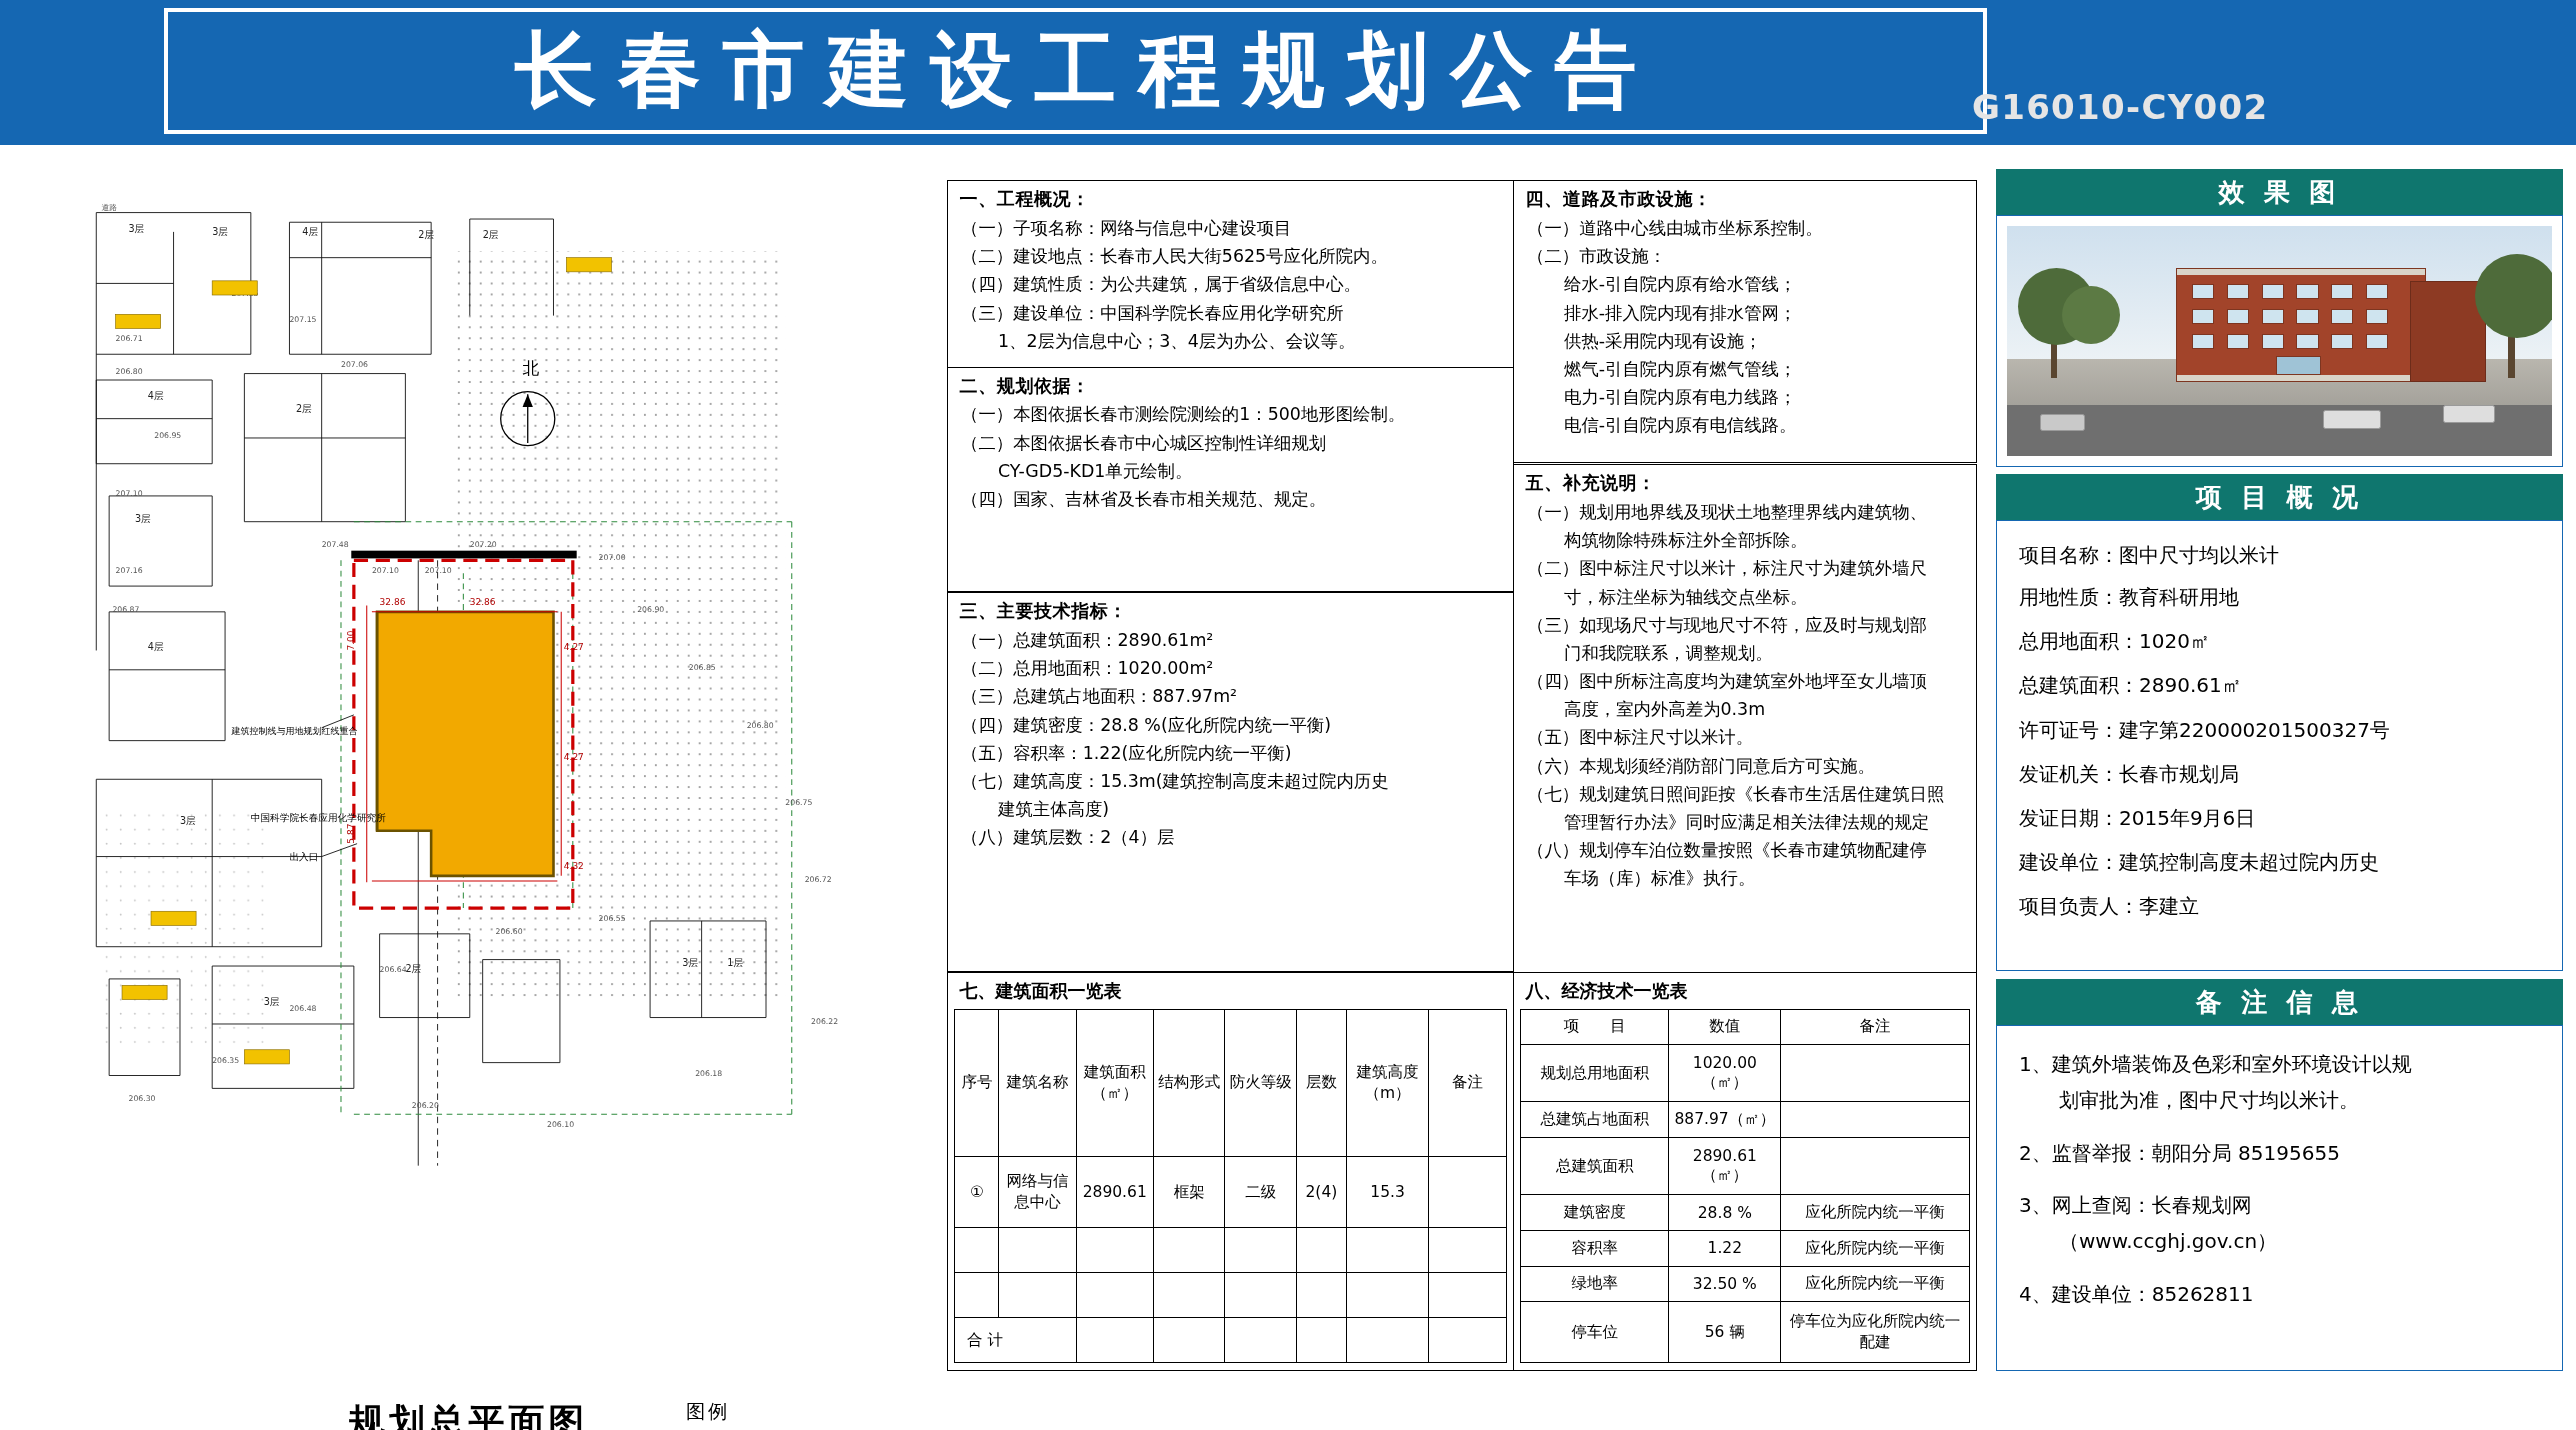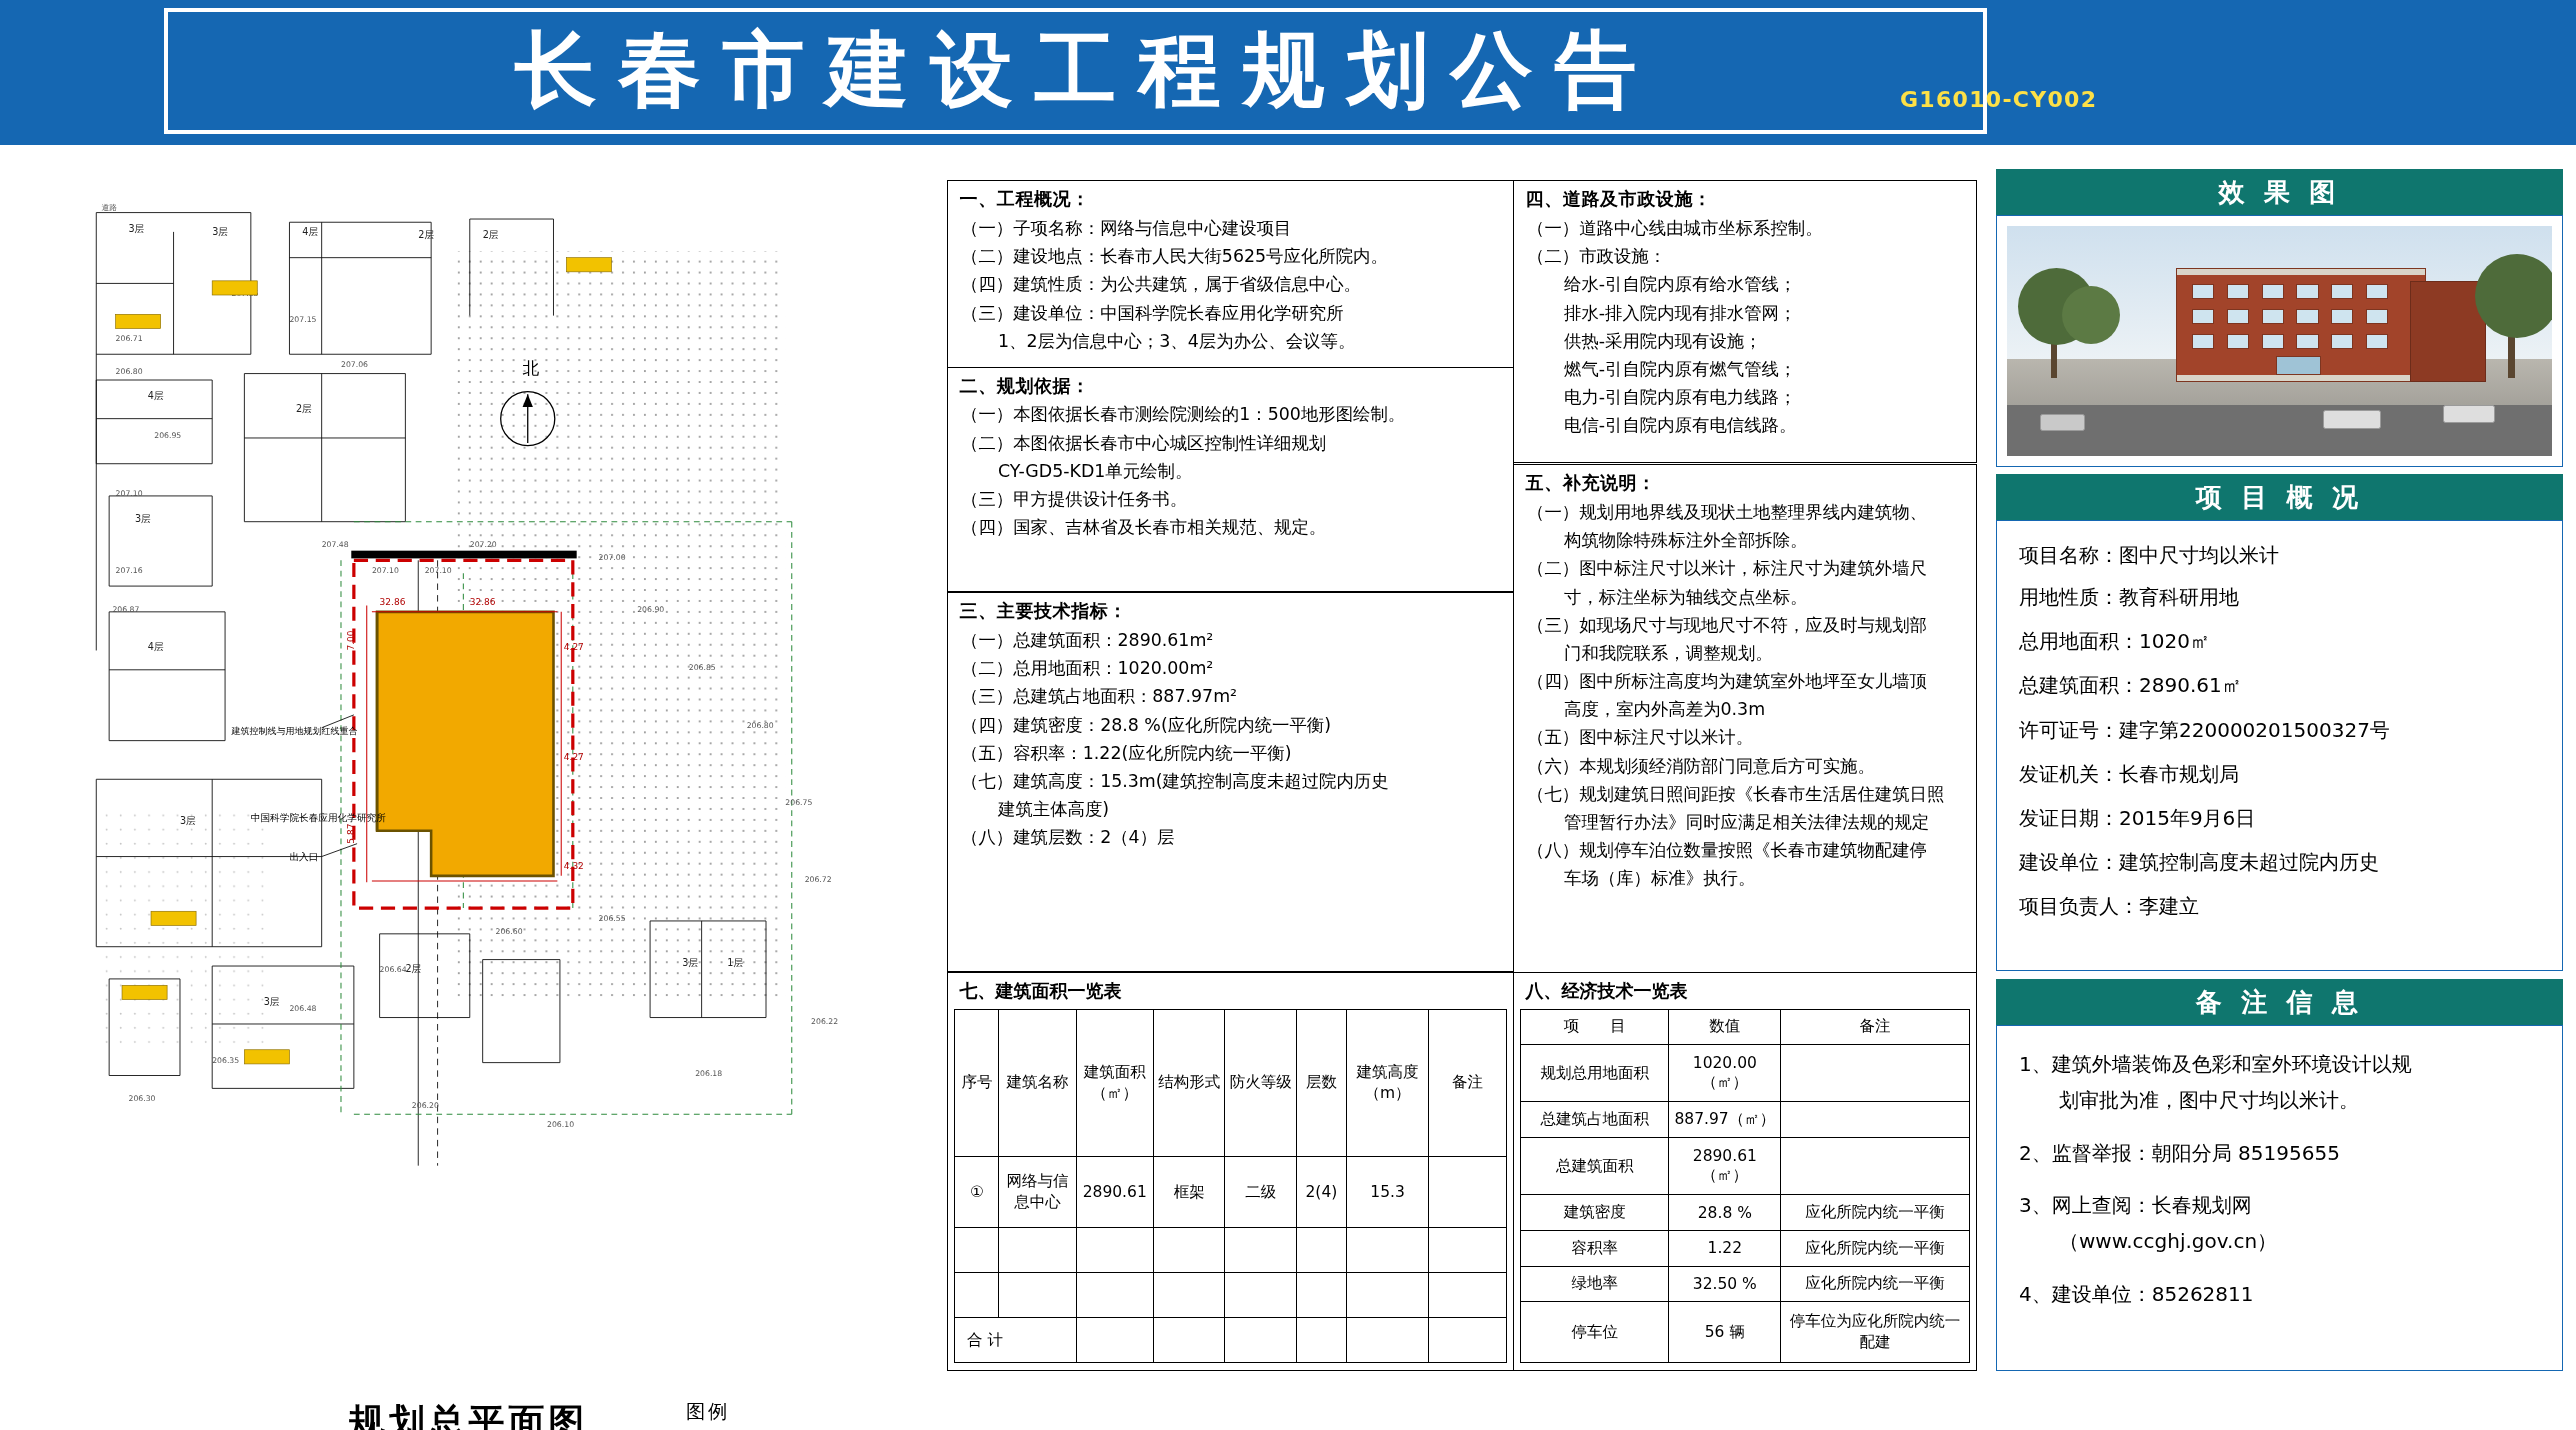--- a/index.html
+++ b/index.html
@@ -29,22 +29,22 @@
     display:flex; align-items:center; justify-content:center;
     color:#ffffff;
     font-family:"DejaVu Sans","Liberation Sans",sans-serif;
     font-weight:bold;
     font-size:82px;
     letter-spacing:22px;
     text-indent:22px;
     white-space:nowrap;
   }
   #doc-code {
-    position:absolute; left:1900px; top:87px;
-    color:#fde047; font-size:22px; font-weight:bold; letter-spacing:1.3px;
+    position:absolute; left:1972px; top:87px;
+    color:#e5e5e5; font-size:34px; font-weight:bold; letter-spacing:1.3px;
   }
 
   
   #plan-panel {
     position:absolute; left:0px; top:155px; width:937px; height:1276px;
     background:#ffffff;
   }
   #plan-canvas {
     position:absolute; left:19.3px; top:6.4px; width:908px; height:1082px;
   }
@@ -330,21 +330,20 @@
     <div class="tline indent1">（四）建筑性质：为公共建筑，属于省级信息中心。</div>
     <div class="tline indent1">（三）建设单位：中国科学院长春应用化学研究所</div>
     <div class="tline indent2">1、2层为信息中心；3、4层为办公、会议等。</div>
   </div>
   <div style="border-top:1.9px solid #000; margin-top:3.9px;"></div>
   <div class="tbox-title">二、规划依据：</div>
   <div class="tbox-body">
     <div class="tline indent1">（一）本图依据长春市测绘院测绘的1：500地形图绘制。</div>
     <div class="tline indent1">（二）本图依据长春市中心城区控制性详细规划</div>
     <div class="tline indent2">CY-GD5-KD1单元绘制。</div>
-    <div class="tline indent1">（三）甲方提供设计任务书。</div>
     <div class="tline indent1">（四）国家、吉林省及长春市相关规范、规定。</div>
   </div>
 </div>
 
 <div class="tbox" style="left:947px; top:592px; width:567px; height:380px;">
   <div class="tbox-title">三、主要技术指标：</div>
   <div class="tbox-body">
     <div class="tline indent1">（一）总建筑面积：2890.61m²</div>
     <div class="tline indent1">（二）总用地面积：1020.00m²</div>
     <div class="tline indent1">（三）总建筑占地面积：887.97m²</div>

